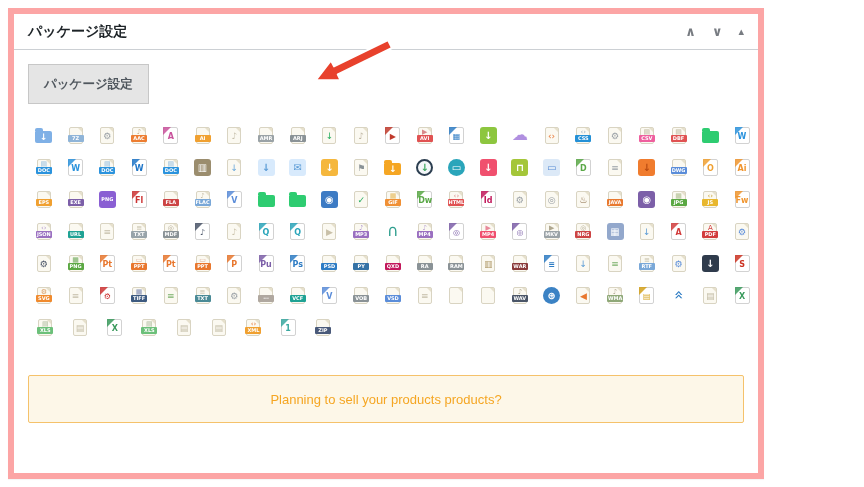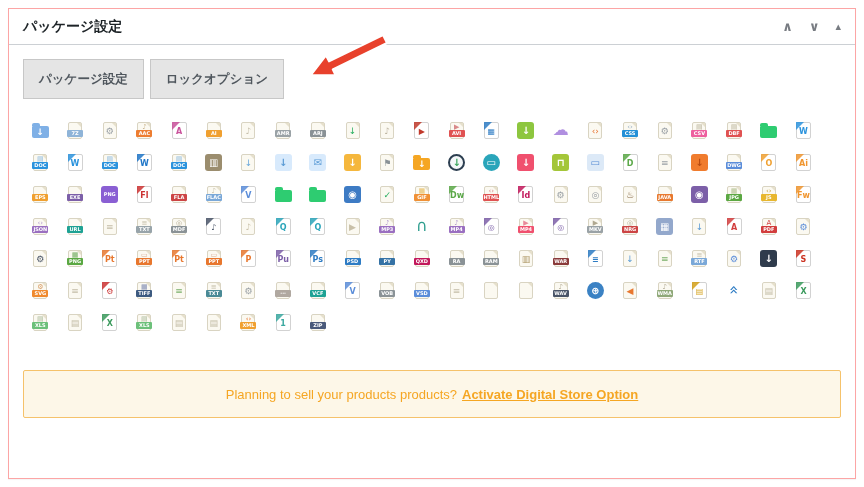--- a/index.html
+++ b/index.html
@@ -1,20 +1,20 @@
 <!DOCTYPE html>
 <html><head>
 <meta charset="utf-8">
 <style>
   html,body{width:864px;height:487px;margin:0;padding:0;overflow:hidden;background:#fff;
     font-family:"Liberation Sans",sans-serif;}
   *{box-sizing:border-box;}
 
-  .metabox{position:absolute;left:8px;top:8px;width:848px;height:471px;background:#fff;
-    border:1px solid #fca5a5;box-shadow:0 1px 1px rgba(0,0,0,.04);}
+  .metabox{position:absolute;left:8px;top:8px;width:756px;height:471px;background:#fff;
+    border:6px solid #fca5a5;box-shadow:0 1px 1px rgba(0,0,0,.04);}
 
   
   .mb-header{height:36px;border-bottom:1px solid #ccd0d4;display:flex;align-items:center;
     justify-content:space-between;padding:0 14px;}
   .mb-title{font-size:14px;font-weight:bold;color:#1d2327;}
   .mb-controls{display:flex;align-items:center;gap:16px;}
   .ctrl{background:none;border:none;padding:0;margin:0;color:#787c82;font-size:13px;
     font-weight:bold;cursor:pointer;line-height:1;font-family:"DejaVu Sans",sans-serif;}
   .ctrl.toggle{font-size:11px;}
 
@@ -94,21 +94,20 @@
     <span class="mb-title">パッケージ設定</span>
     <span class="mb-controls">
       <button class="ctrl">∧</button>
       <button class="ctrl">∨</button>
       <button class="ctrl toggle">▴</button>
     </span>
   </div>
 
   <div class="tabs">
     <div class="tab">パッケージ設定</div>
-    <div class="tab">ロックオプション</div>
   </div>
 
 
   <div class="grid">
       <div class="grow">
         <div class="cell">
           <span class="icn k-folder" style="--c: #7fb0e6; --a: #ffffff;">
             <span class="fbody">
               <span class="ftab"></span>
               <span class="fg">↓</span>
@@ -1262,20 +1261,19 @@
               <span class="fold"></span>
               <span class="band">ZIP</span>
             </span>
           </span>
         </div>
       </div>
     </div>
 
   <div class="notice">
     <span>Planning to sell your products products?</span>
-    <a href="#">Activate Digital Store Option</a>
   </div>
 
   <svg class="arrow" viewBox="0 0 86 46">
     <polygon points="78,0 24,26.4 21,20.5 6,40 30.6,40.3 27.8,34.5 82,8" stroke="#ffffff" stroke-width="2" stroke-linejoin="round" fill="#e8412c"></polygon>
   </svg>
 
 </div>
 
 </body></html>

